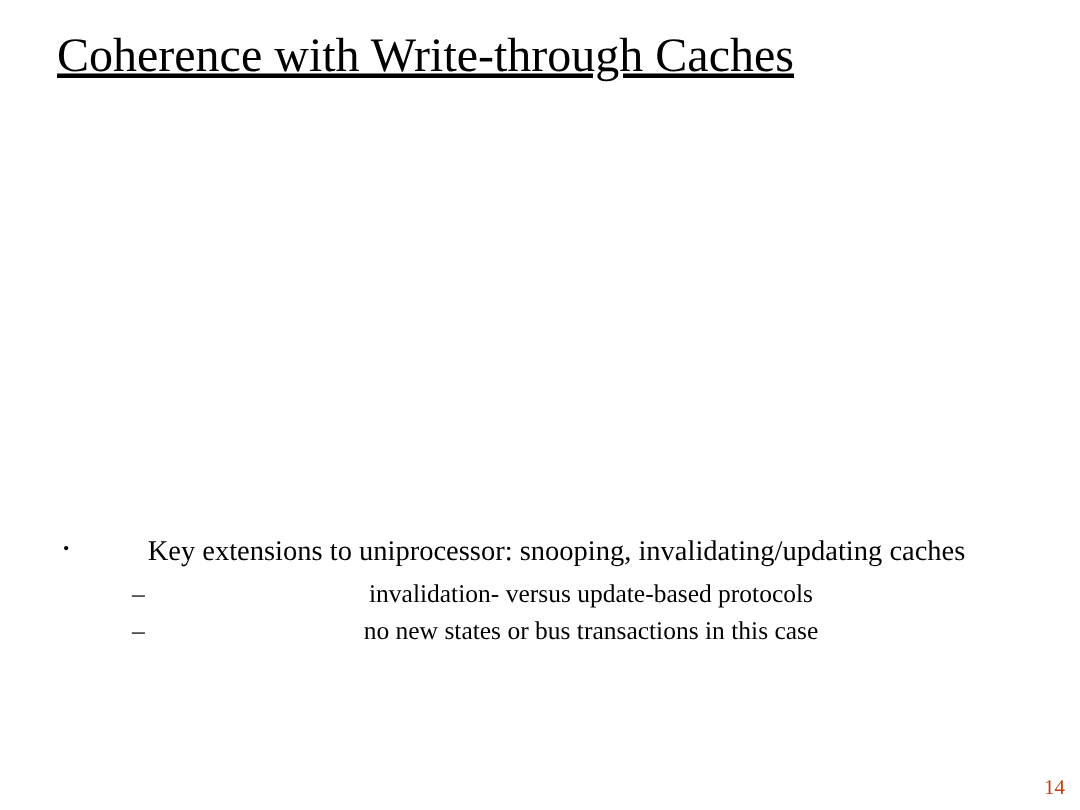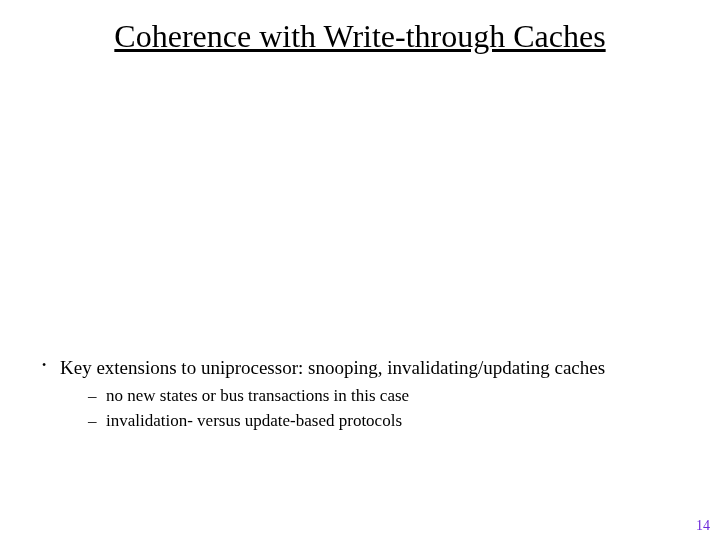--- a/index.html
+++ b/index.html
@@ -12,27 +12,28 @@
       overflow: hidden;
       position: relative;
     }
     .slide {
       padding: 18px 38px 0 38px;
     }
     .title {
       font-size: 32px;
       font-weight: normal;
       text-decoration: underline;
-      text-align: center;
+      text-align: left;
       margin-bottom: 300px;
     }
     .bullets {
       list-style: none;
       font-size: 19px;
       line-height: 1.35;
+      text-align: center;
     }
     .bullet-l1 {
       position: relative;
       padding-left: 22px;
       margin-bottom: 6px;
     }
     .bullet-l1::before {
       content: "•";
       position: absolute;
       left: 4px;
@@ -55,33 +56,33 @@
       content: "–";
       position: absolute;
       left: 0;
       top: 0;
     }
     .page-num {
       position: absolute;
       right: 10px;
       bottom: 6px;
       font-size: 14px;
-      color: #6d28d9;
+      color: #c2410c;
     }
   </style>
 </head>
 <body>
 
 <div class="slide">
   <h1 class="title">Coherence with Write-through Caches</h1>
 
   <ul class="bullets">
     <li class="bullet-l1">
       <span>Key extensions to uniprocessor: snooping, invalidating/updating caches</span>
       <ul class="bullet-l2">
+        <li><span>invalidation- versus update-based protocols</span></li>
         <li><span>no new states or bus transactions in this case</span></li>
-        <li><span>invalidation- versus update-based protocols</span></li>
       </ul>
     </li>
   </ul>
 </div>
 
 <div class="page-num">14</div>
 
 </body></html>

